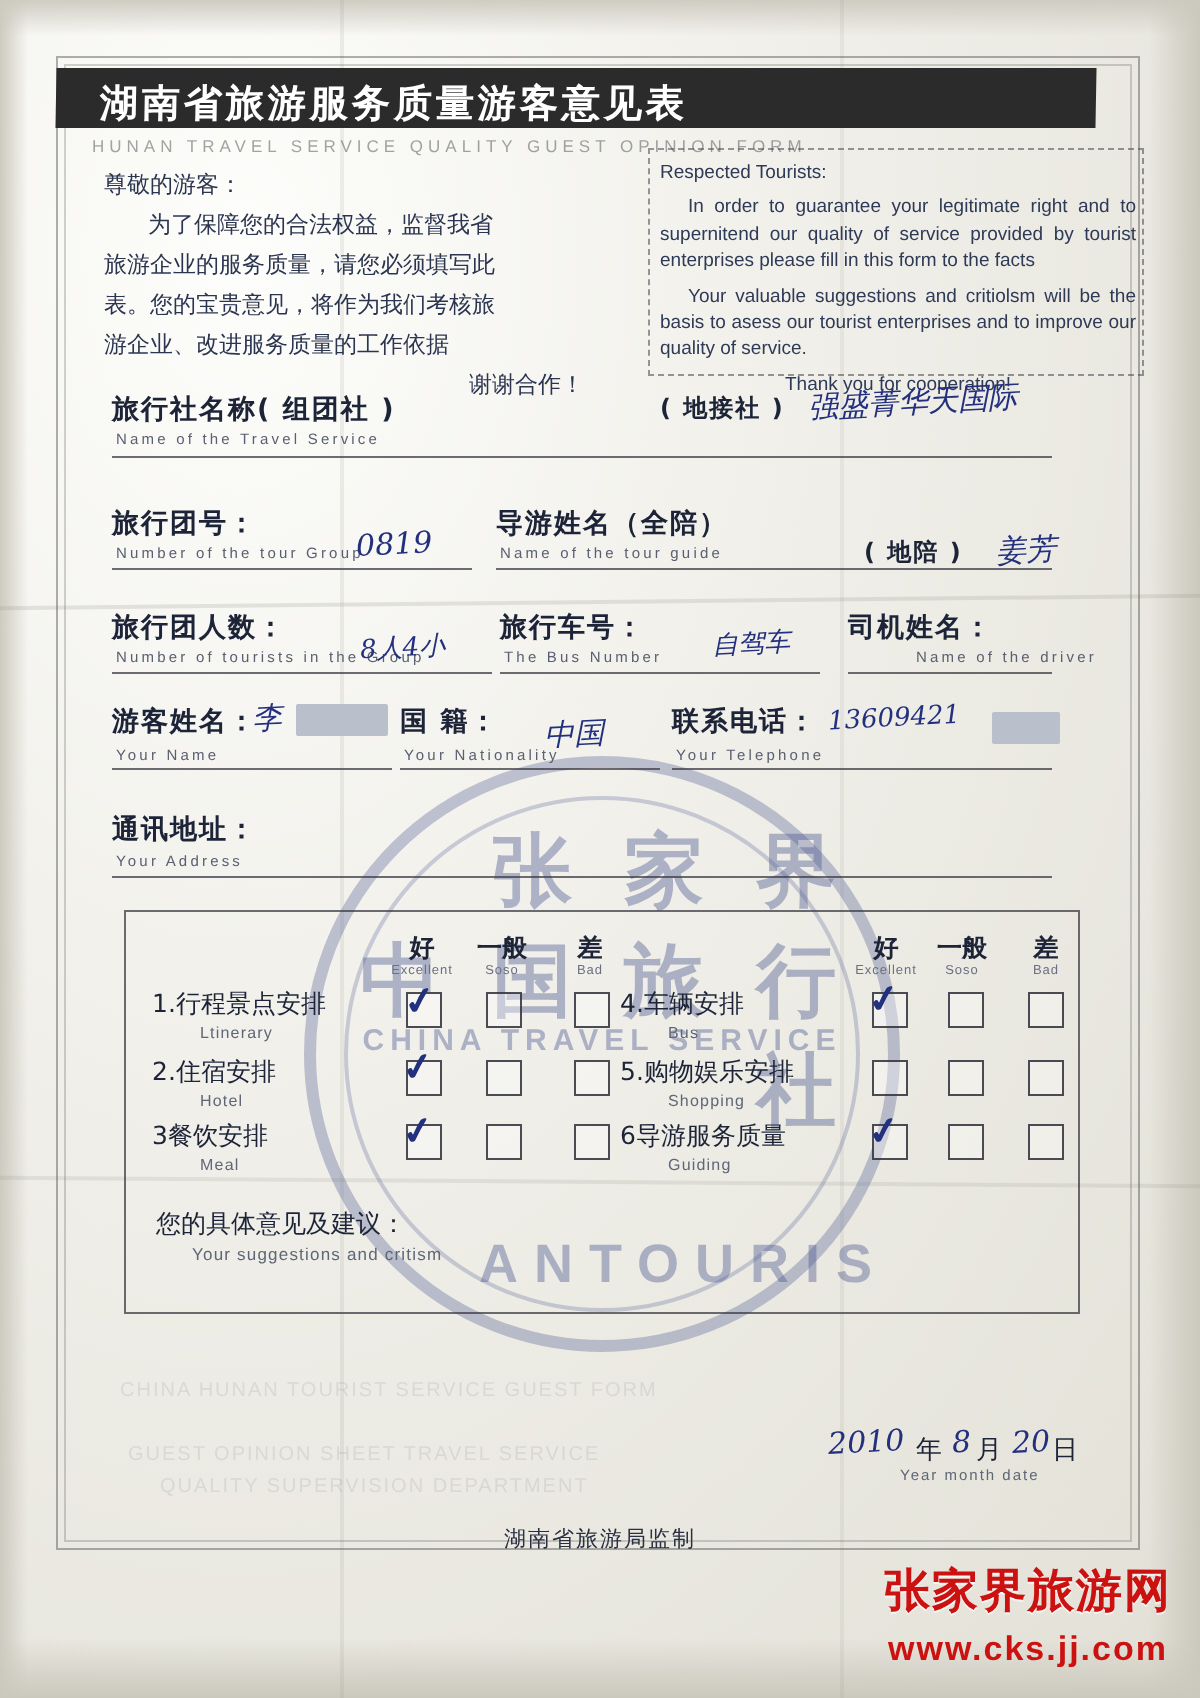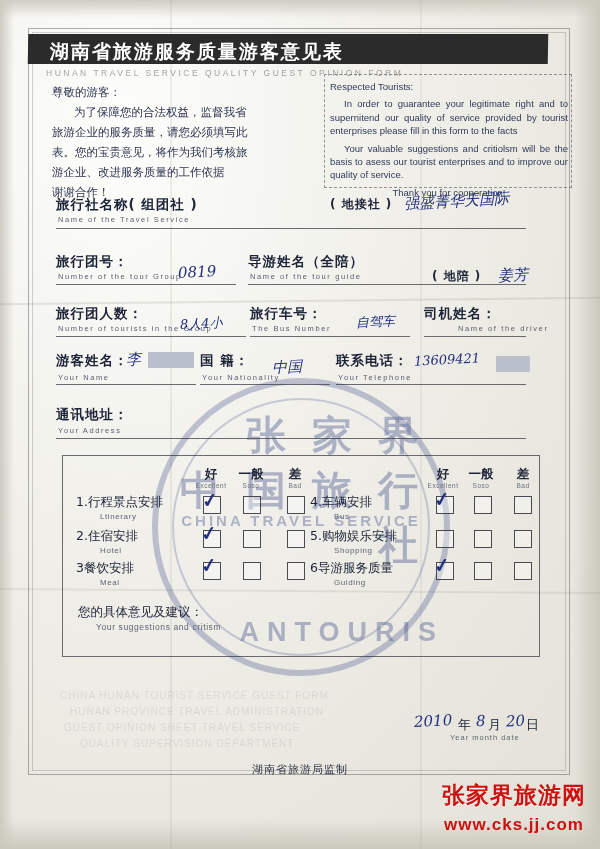--- a/index.html
+++ b/index.html
@@ -80,21 +80,21 @@
   .inner-frame{position:absolute;left:32px;top:32px;width:532px;height:737px;border:1px solid rgba(80,80,80,.25);}
 
   
   .intro-cn{
     position:absolute;left:52px;top:82px;width:260px;
     font-family:"DejaVu Sans",sans-serif;
     font-size:11.5px;color:#2c3550;line-height:20px;
   }
   .intro-cn .ln{display:block;}
   .intro-cn .ind{padding-left:22px;}
-  .intro-cn .r{padding-right:20px;}
+  .intro-cn .r{text-align:right;padding-right:20px;}
   .intro-en{
     position:absolute;left:330px;top:80px;width:238px;
     font-size:9.5px;color:#2f3a57;line-height:13.4px;
   }
   .intro-en p{margin:0 0 4px 0;text-align:justify;}
   .intro-en .ind{text-indent:14px;}
   .intro-en .ctr{text-align:center;}
   .dash-box{
     position:absolute;left:324px;top:74px;width:246px;height:112px;
     border:1px dashed rgba(70,70,80,.55);
@@ -175,21 +175,20 @@
   <div class="crease c1"></div>
   <div class="crease c2"></div>
   <div class="crease c3"></div>
   <div class="crease c4"></div>
   <div class="crease c5"></div>
   <div class="crease c6"></div>
   <div class="crease c7"></div>
   <div class="crease c8"></div>
 
   <div class="ghost" style="left:60px;top:690px;">CHINA HUNAN TOURIST SERVICE GUEST FORM</div>
-  <div class="ghost" style="left:70px;top:706px;">HUNAN PROVINCE TRAVEL ADMINISTRATION</div>
   <div class="ghost" style="left:64px;top:722px;">GUEST OPINION SHEET TRAVEL SERVICE</div>
   <div class="ghost" style="left:80px;top:738px;">QUALITY SUPERVISION DEPARTMENT</div>
 
   <div class="frame"></div>
   <div class="inner-frame"></div>
 
   <div class="stamp">
     <div class="stamp-text">
       <div class="stamp-cn">张家界中国旅行社</div>
       <div class="stamp-mid">CHINA TRAVEL SERVICE</div>

